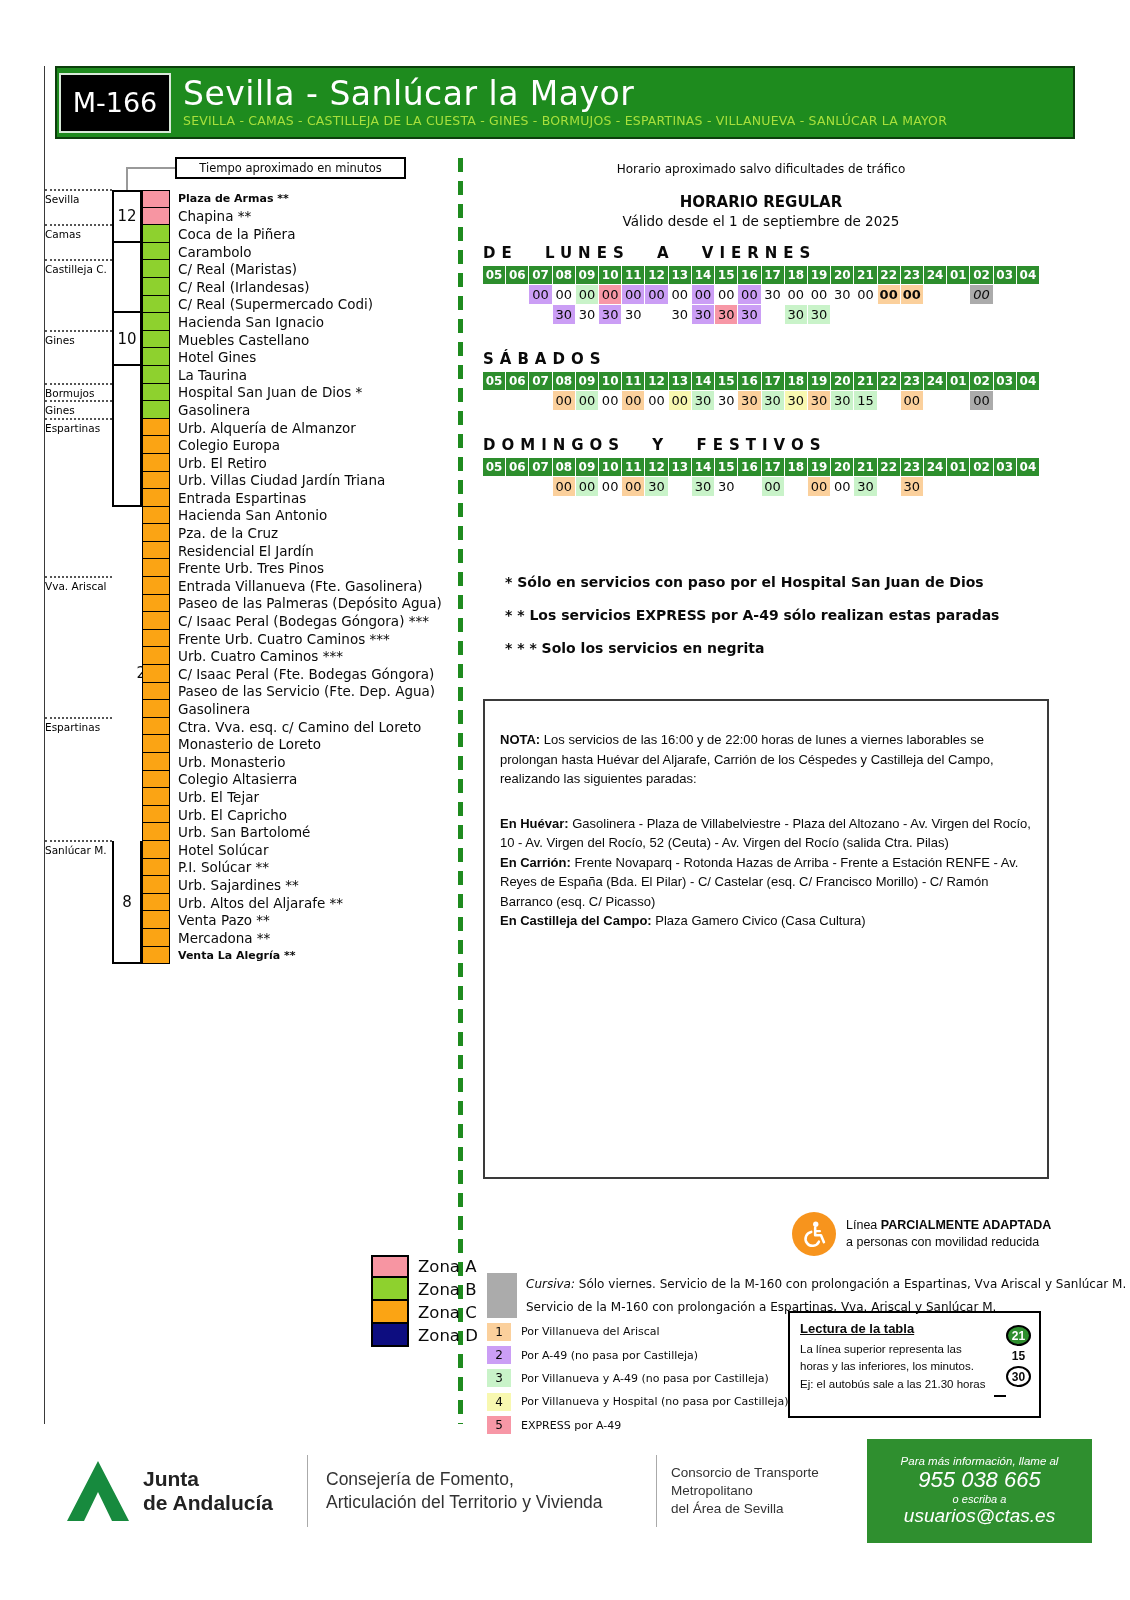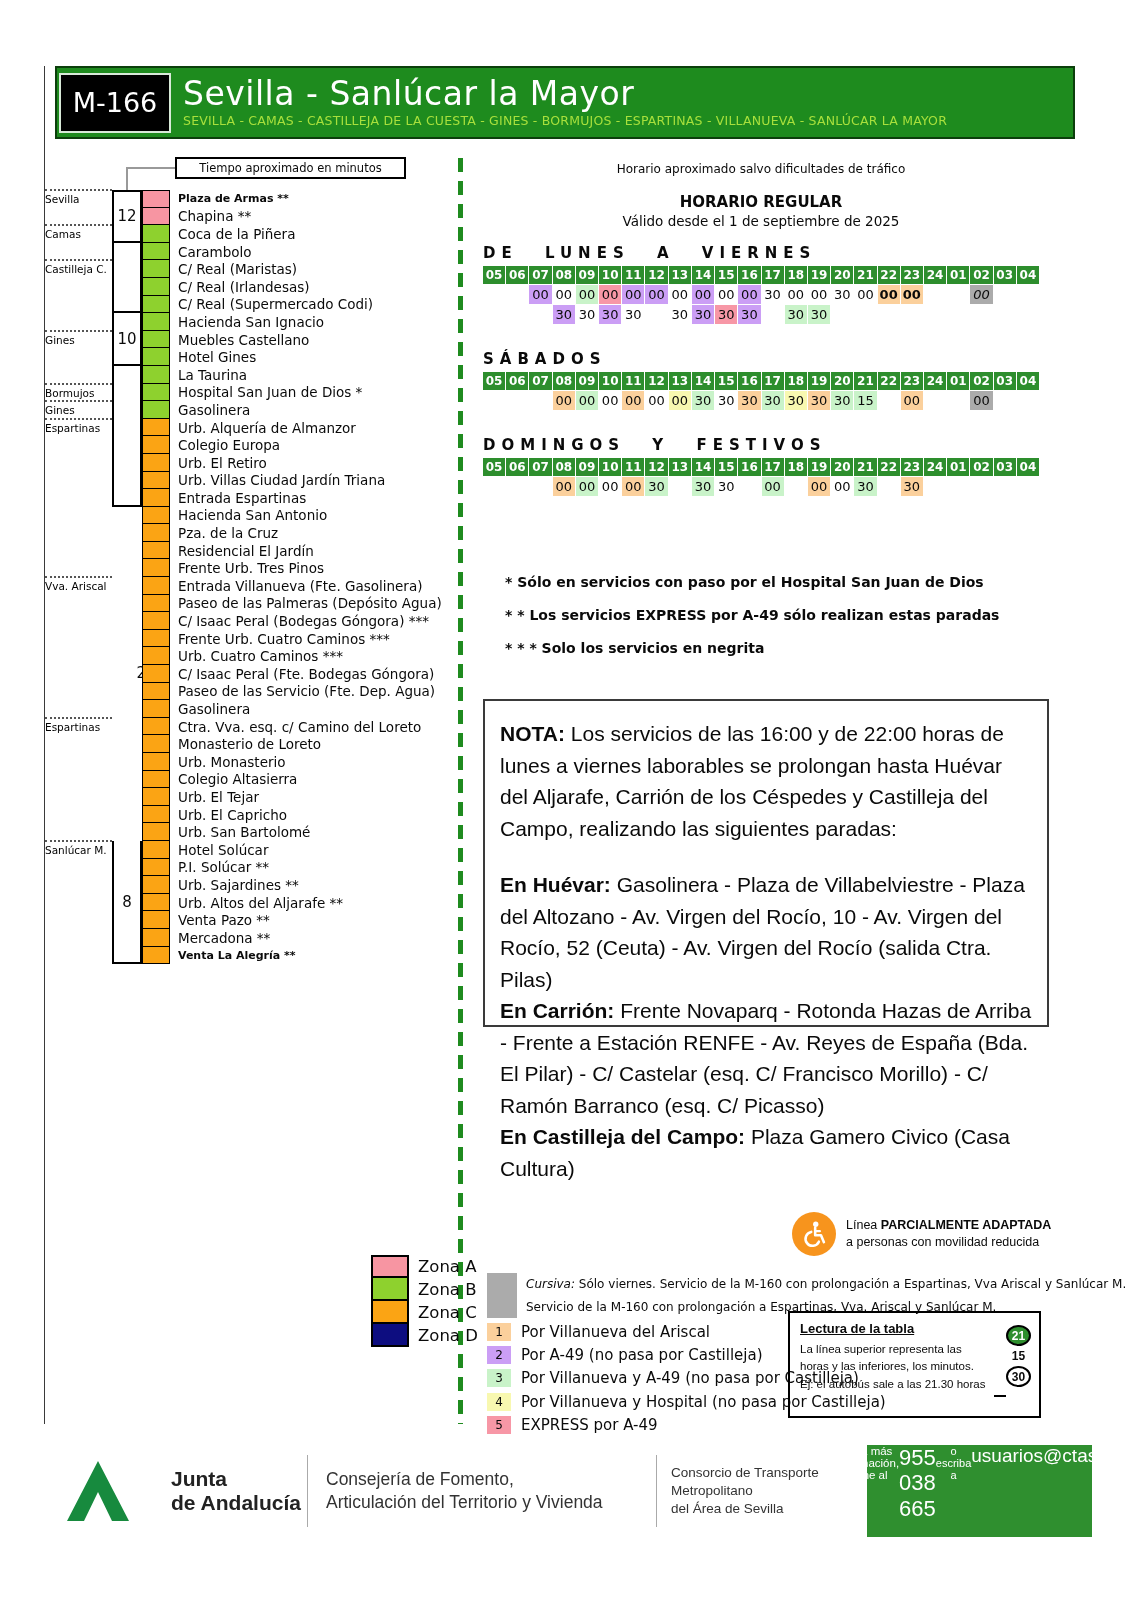--- a/index.html
+++ b/index.html
@@ -64,23 +64,23 @@
   .chip{width:100%;text-align:center;font-size:13px;line-height:19px;}
   .c-orange{background:#fbd09c;} .c-purple{background:#cb9ef5;} .c-green{background:#c9f3c9;}
   .c-yellow{background:#f8f8b0;} .c-pink{background:#f797a6;} .c-gray{background:#ababab;}
   .chip.bold{font-weight:700;} .chip.italic{font-style:italic;}
 
   
   #star-notes{position:absolute;left:505px;top:574px;width:548px;}
   .snote{font-weight:700;font-size:14px;margin-bottom:17px;}
 
   
-  #nota-box{position:absolute;left:483px;top:699px;width:566px;height:328px;border:2px solid #3a3a3a;
-      box-sizing:border-box;padding:17px 15px;font-family:"Liberation Sans",sans-serif;
-      font-size:21px;line-height:1.5;}
+  #nota-box{position:absolute;left:483px;top:699px;width:566px;height:480px;border:2px solid #3a3a3a;
+      box-sizing:border-box;padding:29px 15px;font-family:"Liberation Sans",sans-serif;
+      font-size:13px;line-height:1.5;}
   .nota-p{margin:0;}
   .nota-p.first{margin-bottom:25px;}
 
   
   #access{position:absolute;left:792px;top:1212px;display:flex;align-items:center;}
   .acircle{width:44px;height:44px;border-radius:50%;background:#f7941d;display:flex;align-items:center;justify-content:center;flex:none;}
   .atext{margin-left:10px;font-size:12.5px;line-height:1.35;font-family:"Liberation Sans",sans-serif;}
 
   
   #zones{position:absolute;left:371px;top:1255px;}
@@ -91,46 +91,46 @@
 
   
   #cursiva-legend{position:absolute;left:487px;top:1273px;display:flex;}
   .gsw{width:30px;height:45px;background:#ababab;flex:none;}
   .ctext{margin-left:9px;font-size:12px;line-height:22.5px;white-space:nowrap;}
 
   
   #fn-items{position:absolute;left:487px;top:1320px;}
   .fnrow{display:flex;align-items:center;height:23.4px;}
   .fnsw{width:24px;height:18px;display:flex;align-items:center;justify-content:center;font-size:12px;flex:none;}
-  .fntext{margin-left:10px;font-size:15px;white-space:nowrap;}
+  .fntext{margin-left:10px;font-size:11px;white-space:nowrap;}
 
   
   #lectura{position:absolute;left:788px;top:1311px;width:253px;height:107px;border:2px solid #000;
       box-sizing:border-box;padding:8px 10px;font-family:"Liberation Sans",sans-serif;}
   .ltitle{font-size:13px;font-weight:700;text-decoration:underline;margin-bottom:5px;}
   .lline{font-size:11.5px;line-height:1.5;padding-right:42px;}
   .lex{position:absolute;right:8px;top:12px;display:flex;flex-direction:column;align-items:center;gap:3px;}
   .exh{width:25px;height:21px;background:#2d8e2d;color:#fff;font-weight:700;font-size:12px;display:flex;
        align-items:center;justify-content:center;border:2px solid #000;border-radius:50%;box-sizing:border-box;}
   .exm{font-size:12px;font-weight:700;}
   .exm2{width:25px;height:21px;border:2px solid #000;border-radius:50%;display:flex;align-items:center;
        justify-content:center;font-size:12px;font-weight:700;box-sizing:border-box;background:#fff;}
   .lconn{position:absolute;right:33px;bottom:19px;width:12px;height:2px;background:#000;}
 
   
   footer{position:absolute;left:65px;top:1448px;width:1010px;height:86px;display:flex;align-items:center;
       font-family:"Liberation Sans",sans-serif;}
-  .flogo{display:flex;align-items:center;width:242px;flex:none;gap:28px;}
+  .flogo{display:flex;align-items:center;width:242px;flex:none;}
   .jtext{margin-left:12px;}
   .j1,.j2{font-size:21px;font-weight:700;color:#222;line-height:1.15;}
   .fdiv{width:1px;height:72px;background:#aaa;flex:none;}
   .fcons{margin-left:18px;width:330px;font-size:17.5px;color:#333;line-height:1.3;flex:none;}
   .fcons2{margin-left:14px;width:196px;font-size:13.5px;color:#333;line-height:1.35;flex:none;}
-  .fgreen{margin-left:auto;width:225px;height:92px;background:#2f8f2f;color:#fff;text-align:center;
-      display:flex;flex-direction:row;justify-content:center;flex:none;}
+  .fgreen{margin-left:auto;width:225px;height:104px;background:#2f8f2f;color:#fff;text-align:center;
+      display:flex;flex-direction:column;justify-content:center;flex:none;font-style:italic;}
   .g1{font-size:11.5px;} .gphone{font-size:22px;line-height:1.15;} .g2{font-size:11px;} .gemail{font-size:19px;line-height:1.15;}
 </style>
 </head>
 <body>
 
 <div id="page">
 
   <div class="left-edge"></div>
 
   <header>

